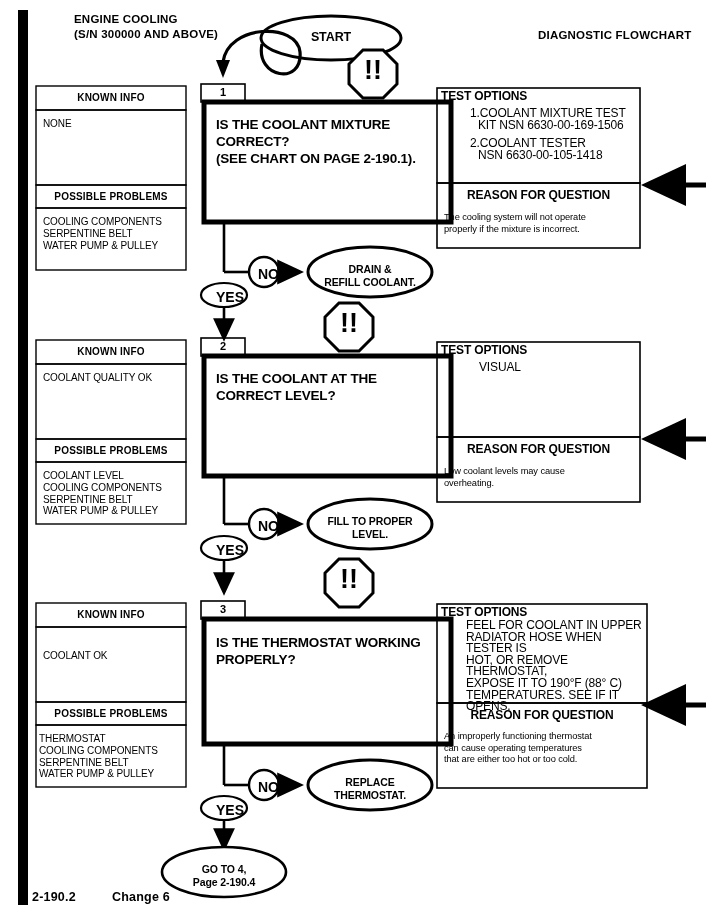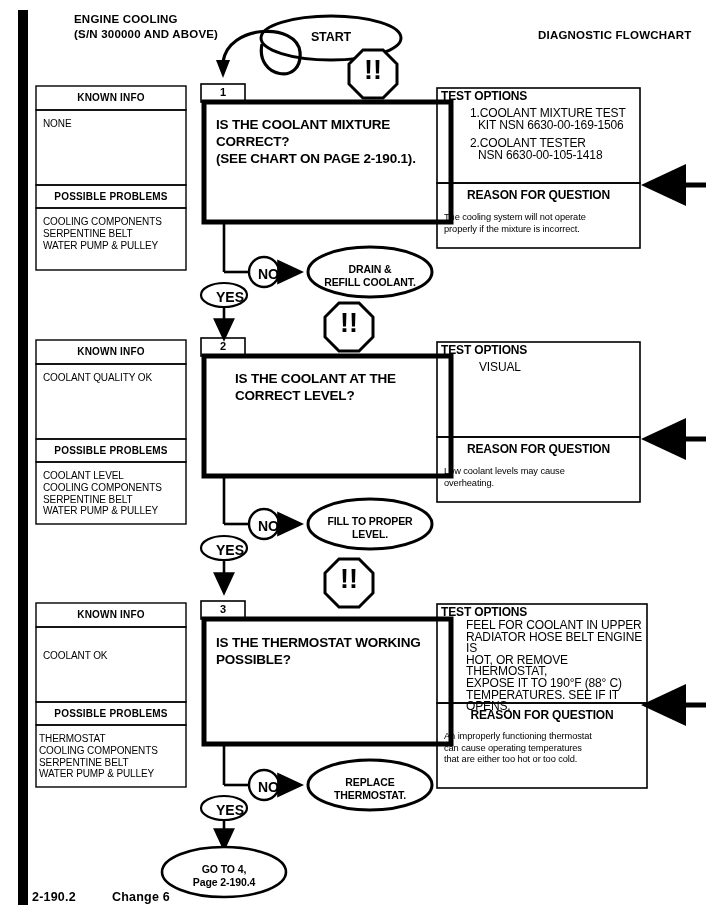--- a/index.html
+++ b/index.html
@@ -165,21 +165,21 @@
   <div>COOLANT QUALITY OK</div>
 </div>
 <div class="abs boxhdr" style="left:36px;top:445px;width:150px;">POSSIBLE PROBLEMS</div>
 <div class="abs listtxt" style="left:43px;top:470px;width:142px;">
   <div>COOLANT LEVEL</div>
   <div>COOLING COMPONENTS</div>
   <div>SERPENTINE BELT</div>
   <div>WATER PUMP &amp; PULLEY</div>
 </div>
 <div class="abs numlbl" style="left:201px;top:340px;width:44px;">2</div>
-<div class="abs qtext med" style="left:216px;top:370px;width:232px;margin-left:19px;">
+<div class="abs qtext med" style="left:216px;top:370px;width:232px;">
   <div>IS THE COOLANT AT THE</div>
   <div>CORRECT LEVEL?</div>
 </div>
 <div class="abs optline b" style="left:441px;top:345px;">TEST OPTIONS</div>
 <div class="abs optline" style="left:479px;top:362px;width:160px;">
   <div>VISUAL</div>
 </div>
 <div class="abs optline b" style="left:437px;top:444px;width:203px;text-align:center;">REASON FOR QUESTION</div>
 <div class="abs reasontxt" style="left:444px;top:466px;width:194px;">
   <div>Low coolant levels may cause</div>
@@ -199,26 +199,26 @@
 <div class="abs boxhdr" style="left:36px;top:708px;width:150px;">POSSIBLE PROBLEMS</div>
 <div class="abs listtxt" style="left:39px;top:733px;width:142px;">
   <div>THERMOSTAT</div>
   <div>COOLING COMPONENTS</div>
   <div>SERPENTINE BELT</div>
   <div>WATER PUMP &amp; PULLEY</div>
 </div>
 <div class="abs numlbl" style="left:201px;top:603px;width:44px;">3</div>
 <div class="abs qtext med" style="left:216px;top:634px;width:236px;">
   <div>IS THE THERMOSTAT WORKING</div>
-  <div>POSSIBLE?</div>
+  <div>PROPERLY?</div>
 </div>
 <div class="abs optline b" style="left:441px;top:607px;">TEST OPTIONS</div>
 <div class="abs optline" style="left:466px;top:620px;width:182px;">
   <div>FEEL FOR COOLANT IN UPPER</div>
-  <div>RADIATOR HOSE BELT ENGINE IS</div>
+  <div>RADIATOR HOSE WHEN TESTER IS</div>
   <div>HOT, OR REMOVE THERMOSTAT,</div>
   <div>EXPOSE IT TO 190°F (88° C)</div>
   <div>TEMPERATURES. SEE IF IT OPENS.</div>
 </div>
 <div class="abs optline b" style="left:437px;top:710px;width:210px;text-align:center;">REASON FOR QUESTION</div>
 <div class="abs reasontxt" style="left:444px;top:731px;width:200px;">
   <div>An improperly functioning thermostat</div>
   <div>can cause operating temperatures</div>
   <div>that are either too hot or too cold.</div>
 </div>

